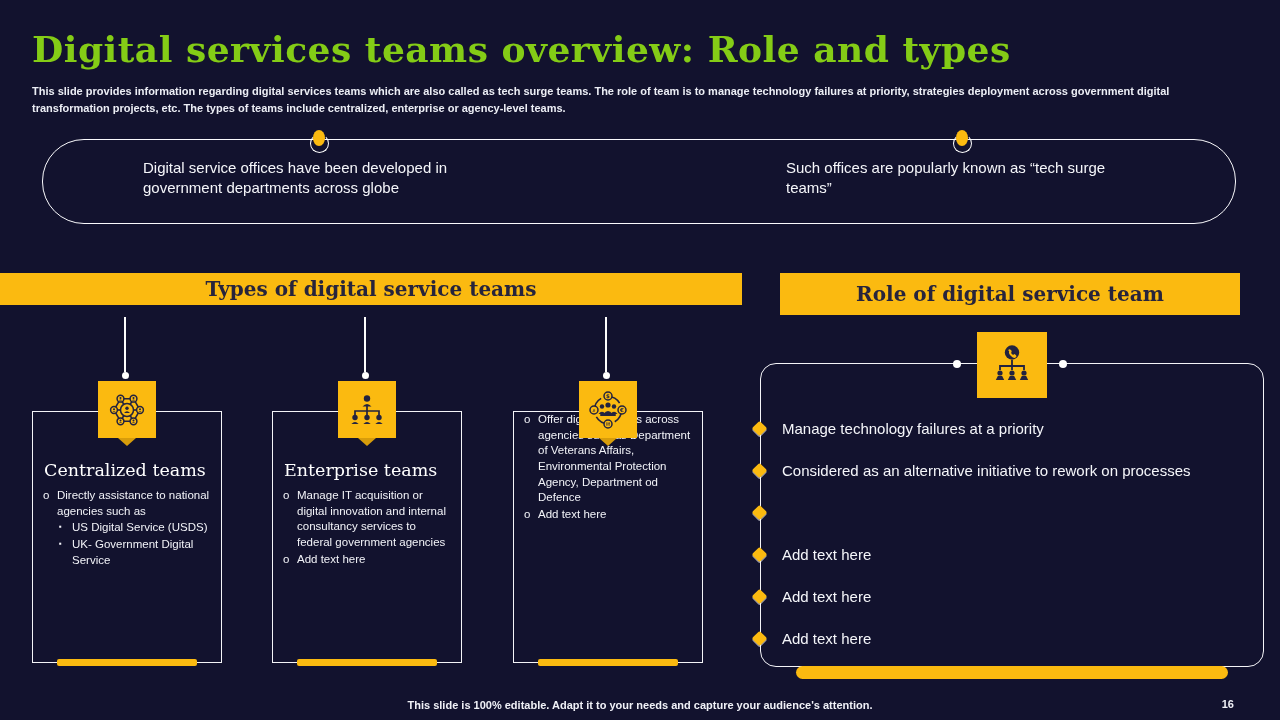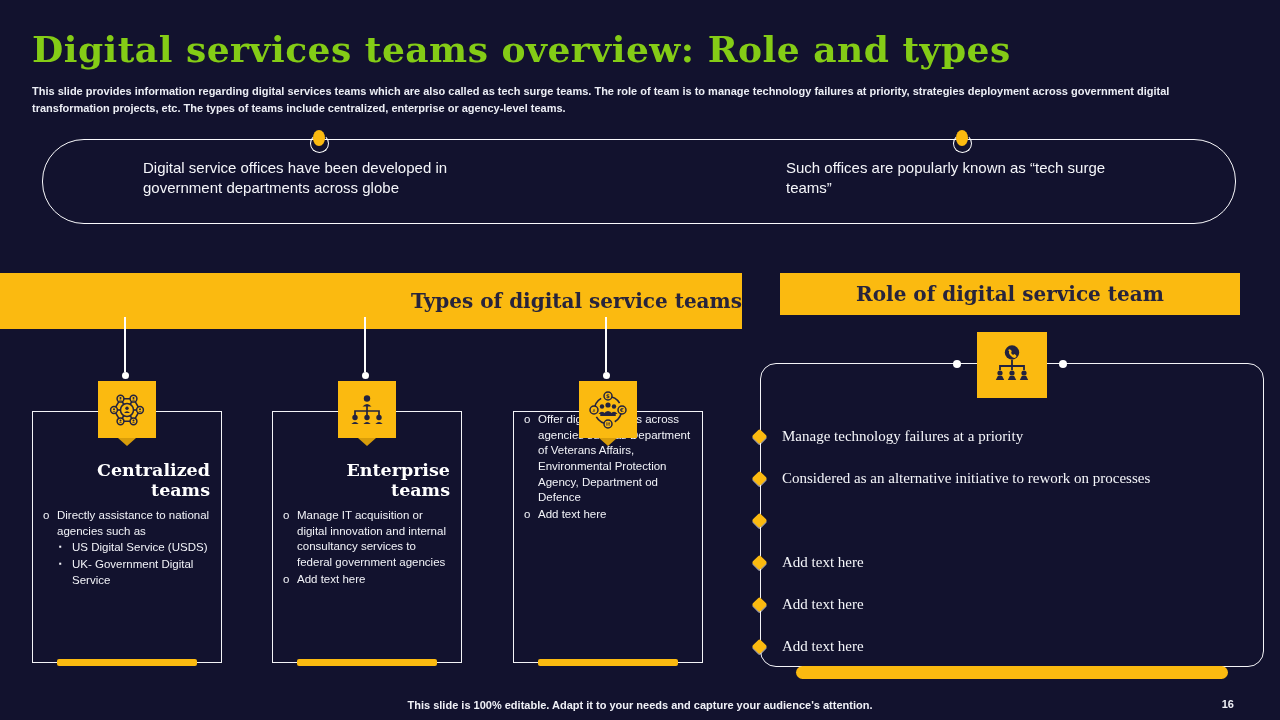--- a/index.html
+++ b/index.html
@@ -36,21 +36,21 @@
   .pill-dot .dot{position:absolute;left:4px;top:0;width:12px;height:16px;
     background:#fbba10;border-radius:50%;}
   .pill-dot.d1{left:266px;}
   .pill-dot.d2{left:909px;}
 
   
   .banner{
     background:#fbba10;display:flex;align-items:center;justify-content:center;
     font-family:"DejaVu Serif", serif;font-weight:700;font-size:20px;color:#27243c;
   }
-  .banner.types{left:0;top:273px;width:742px;height:56px;justify-content:flex-end;}
+  .banner.types{left:0;top:273px;width:742px;height:32px;}
   .banner.role{left:780px;top:273px;width:460px;height:42px;}
 
   
   .vline{width:2px;background:#fdfdfd;top:317px;height:55px;}
   .vline::after{content:"";position:absolute;left:-2.5px;bottom:-7px;
     width:7px;height:7px;border-radius:50%;background:#fff;}
 
   
   .card{
     top:411px;width:188px;height:250px;border:1px solid #f4f4f8;
@@ -59,21 +59,21 @@
     position:absolute;top:-31px;left:50%;transform:translateX(-50%);
     width:58px;height:57px;background:#fbba10;
     display:flex;align-items:center;justify-content:center;
   }
   .card-icon::after{content:"";position:absolute;bottom:-8px;left:50%;
     transform:translateX(-50%);
     border-left:9px solid transparent;border-right:9px solid transparent;
     border-top:8px solid #d89d0b;}
   .card-title{
     margin:48px 0 8px 0;padding:0 11px;
-    font-family:"DejaVu Serif", serif;font-weight:700;font-size:17.5px;color:#ffffff;text-align:right;
+    font-family:"DejaVu Serif", serif;font-weight:400;font-size:17.5px;color:#ffffff;
   }
   .bullets{padding:0 8px 0 10px;font-size:11.5px;line-height:1.36;color:#f2f3f8;}
   .bullet{display:flex;margin-bottom:1px;}
   .bullet .bm{width:14px;flex:none;text-align:left;}
   .bullet.sub{margin-left:16px;}
   .bullet.sub .bm{width:13px;font-size:8px;padding-top:2px;}
   .card-underline{
     position:absolute;bottom:-4px;left:50%;transform:translateX(-50%);
     width:140px;height:7px;background:#fbba10;border-radius:2px;
   }
@@ -84,21 +84,21 @@
     border:1.4px solid #f4f4f8;border-radius:16px;
   }
   .role-icon{
     position:absolute;top:-32px;left:50%;transform:translateX(-50%);
     width:70px;height:66px;background:#fbba10;
     display:flex;align-items:center;justify-content:center;
   }
   .border-dot{position:absolute;top:-4px;width:8px;height:8px;border-radius:50%;background:#fff;}
   .border-dot.b1{left:192px;}
   .border-dot.b2{left:298px;}
-  .role-list{position:absolute;top:51px;left:0;right:10px;font-family:Liberation Serif, serif;}
+  .role-list{position:absolute;top:43px;left:0;right:10px;}
   .role-item{position:relative;height:42px;display:flex;align-items:center;
     padding-left:21px;font-size:15px;color:#f5f6fa;}
   .role-item .diamond{position:absolute;left:-7px;width:11px;height:11px;
     background:#fbba10;transform:rotate(45deg);border-radius:2px;
     box-shadow:1px 1px 0 rgba(255,255,255,.55);}
   .role-underbar{
     position:absolute;bottom:-13px;left:35px;width:432px;height:13px;
     background:#fbba10;border-radius:7px;
   }
 

